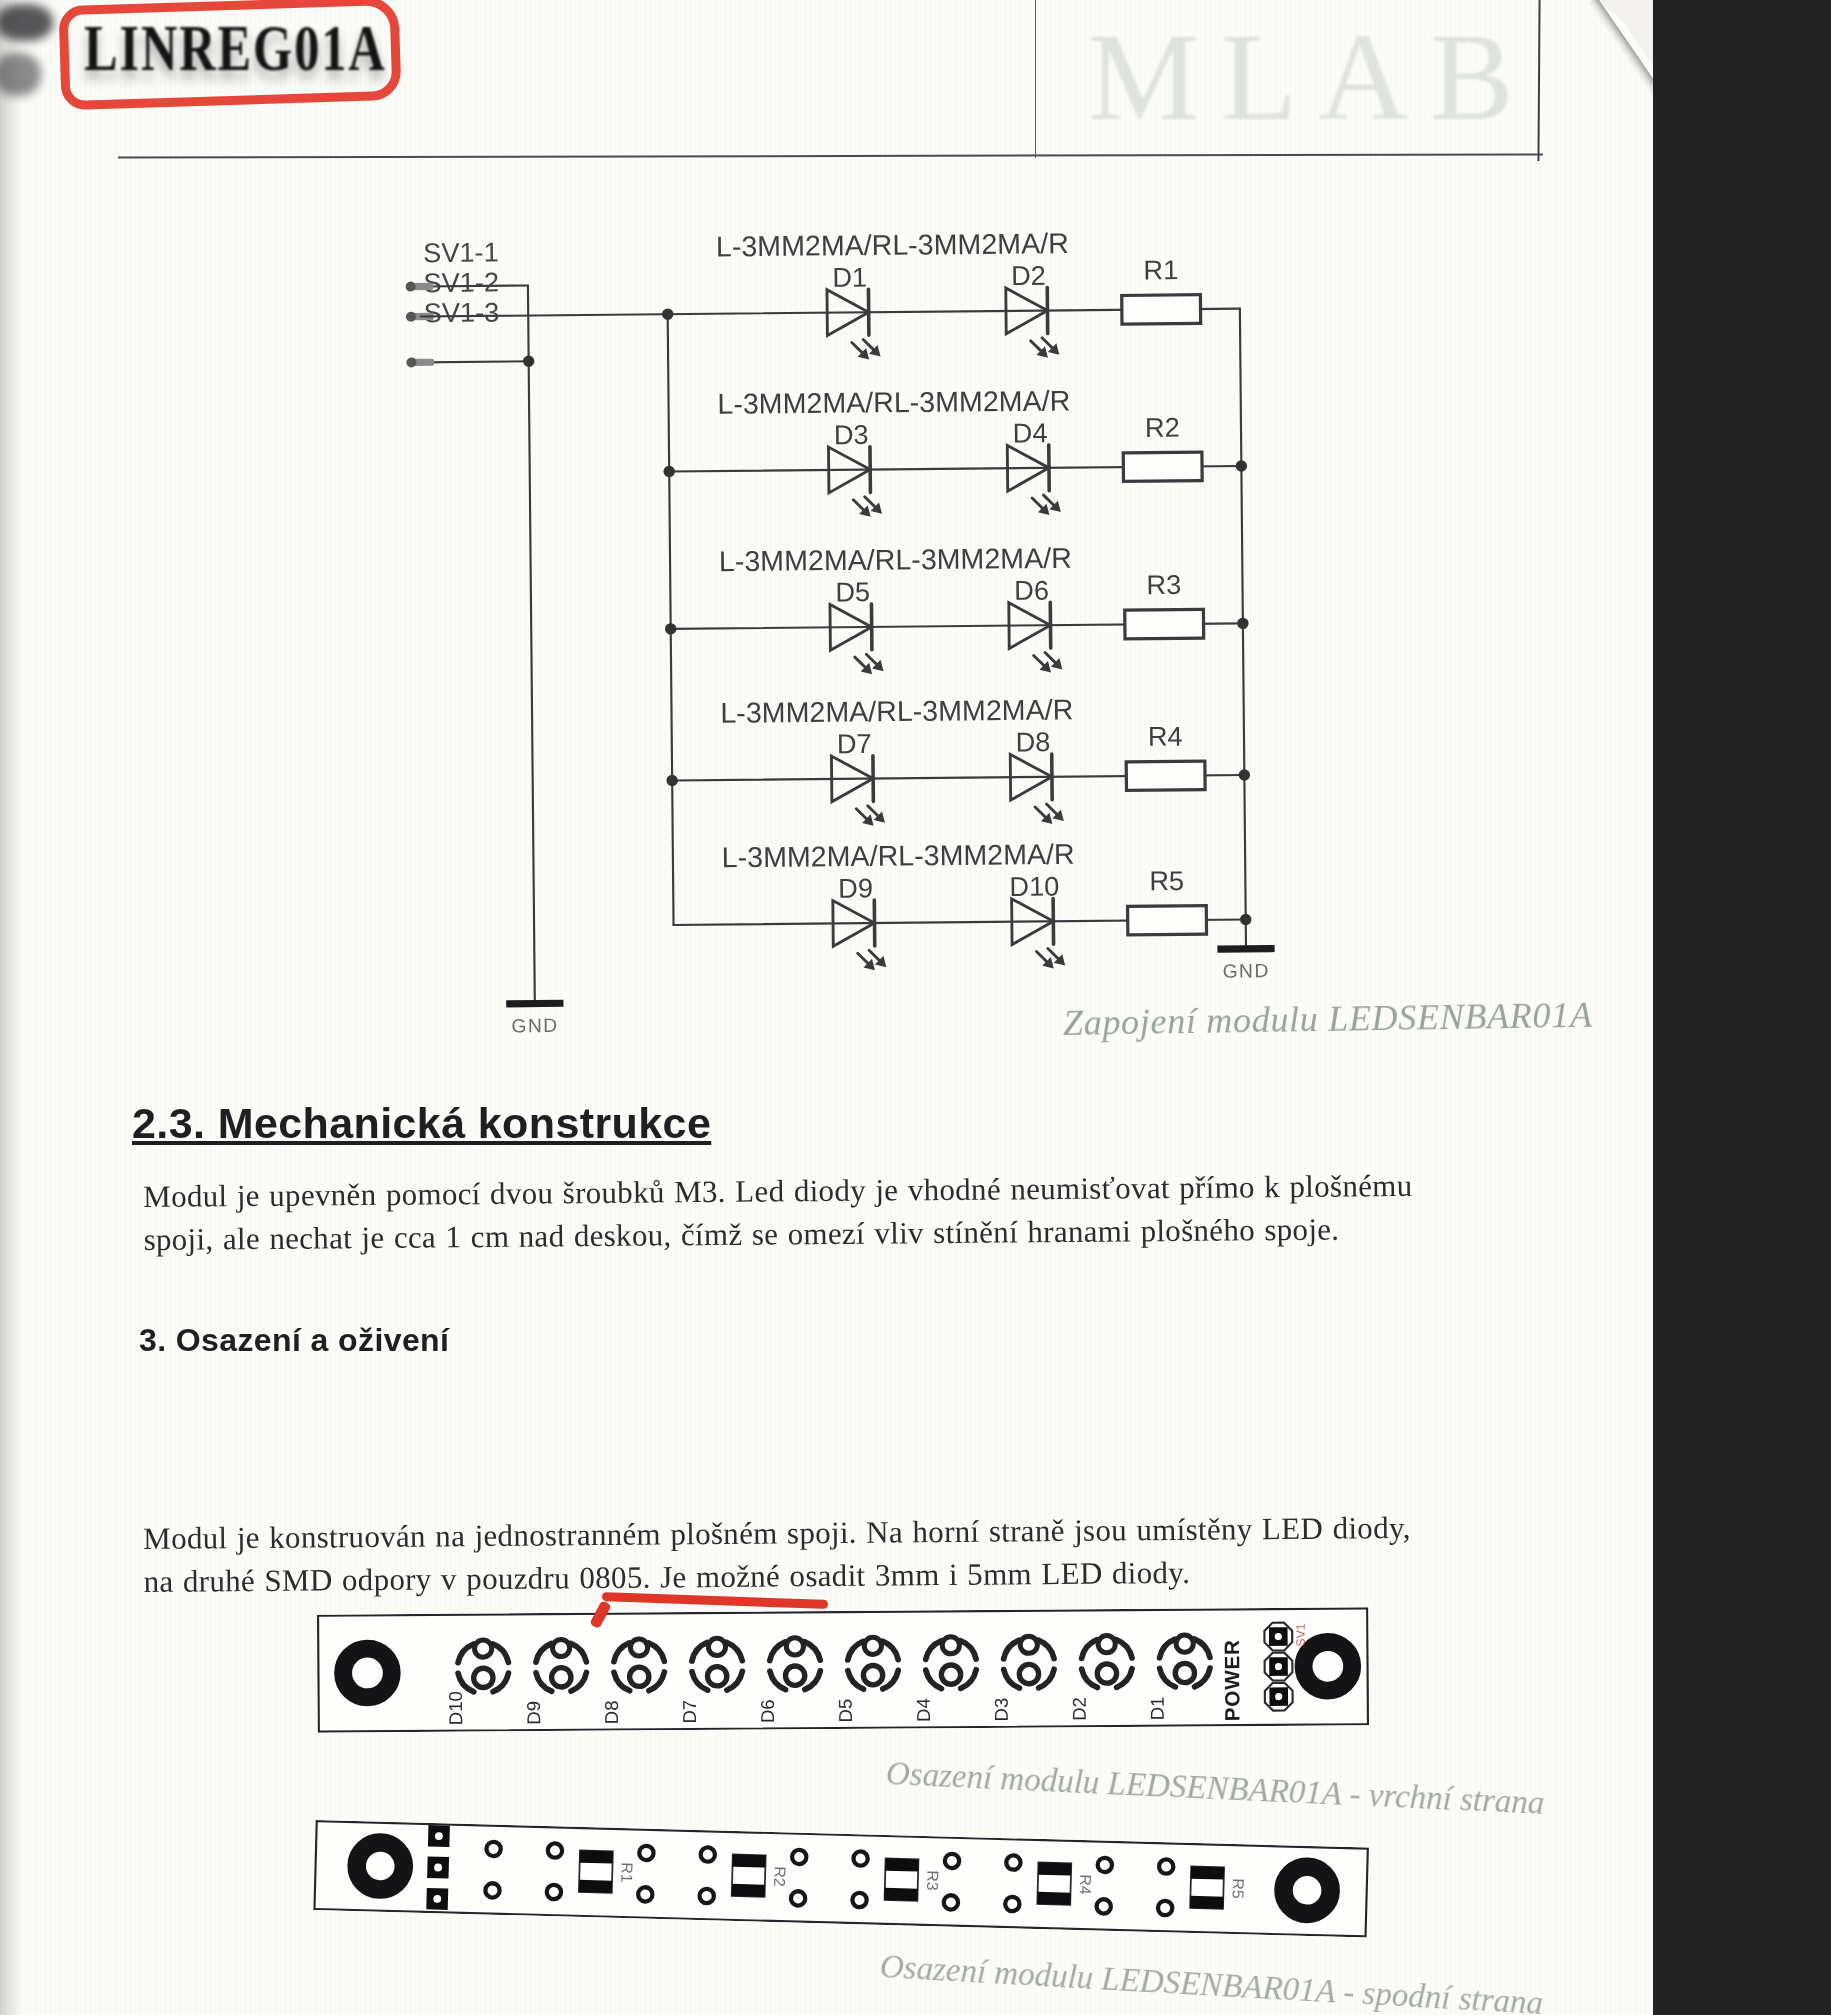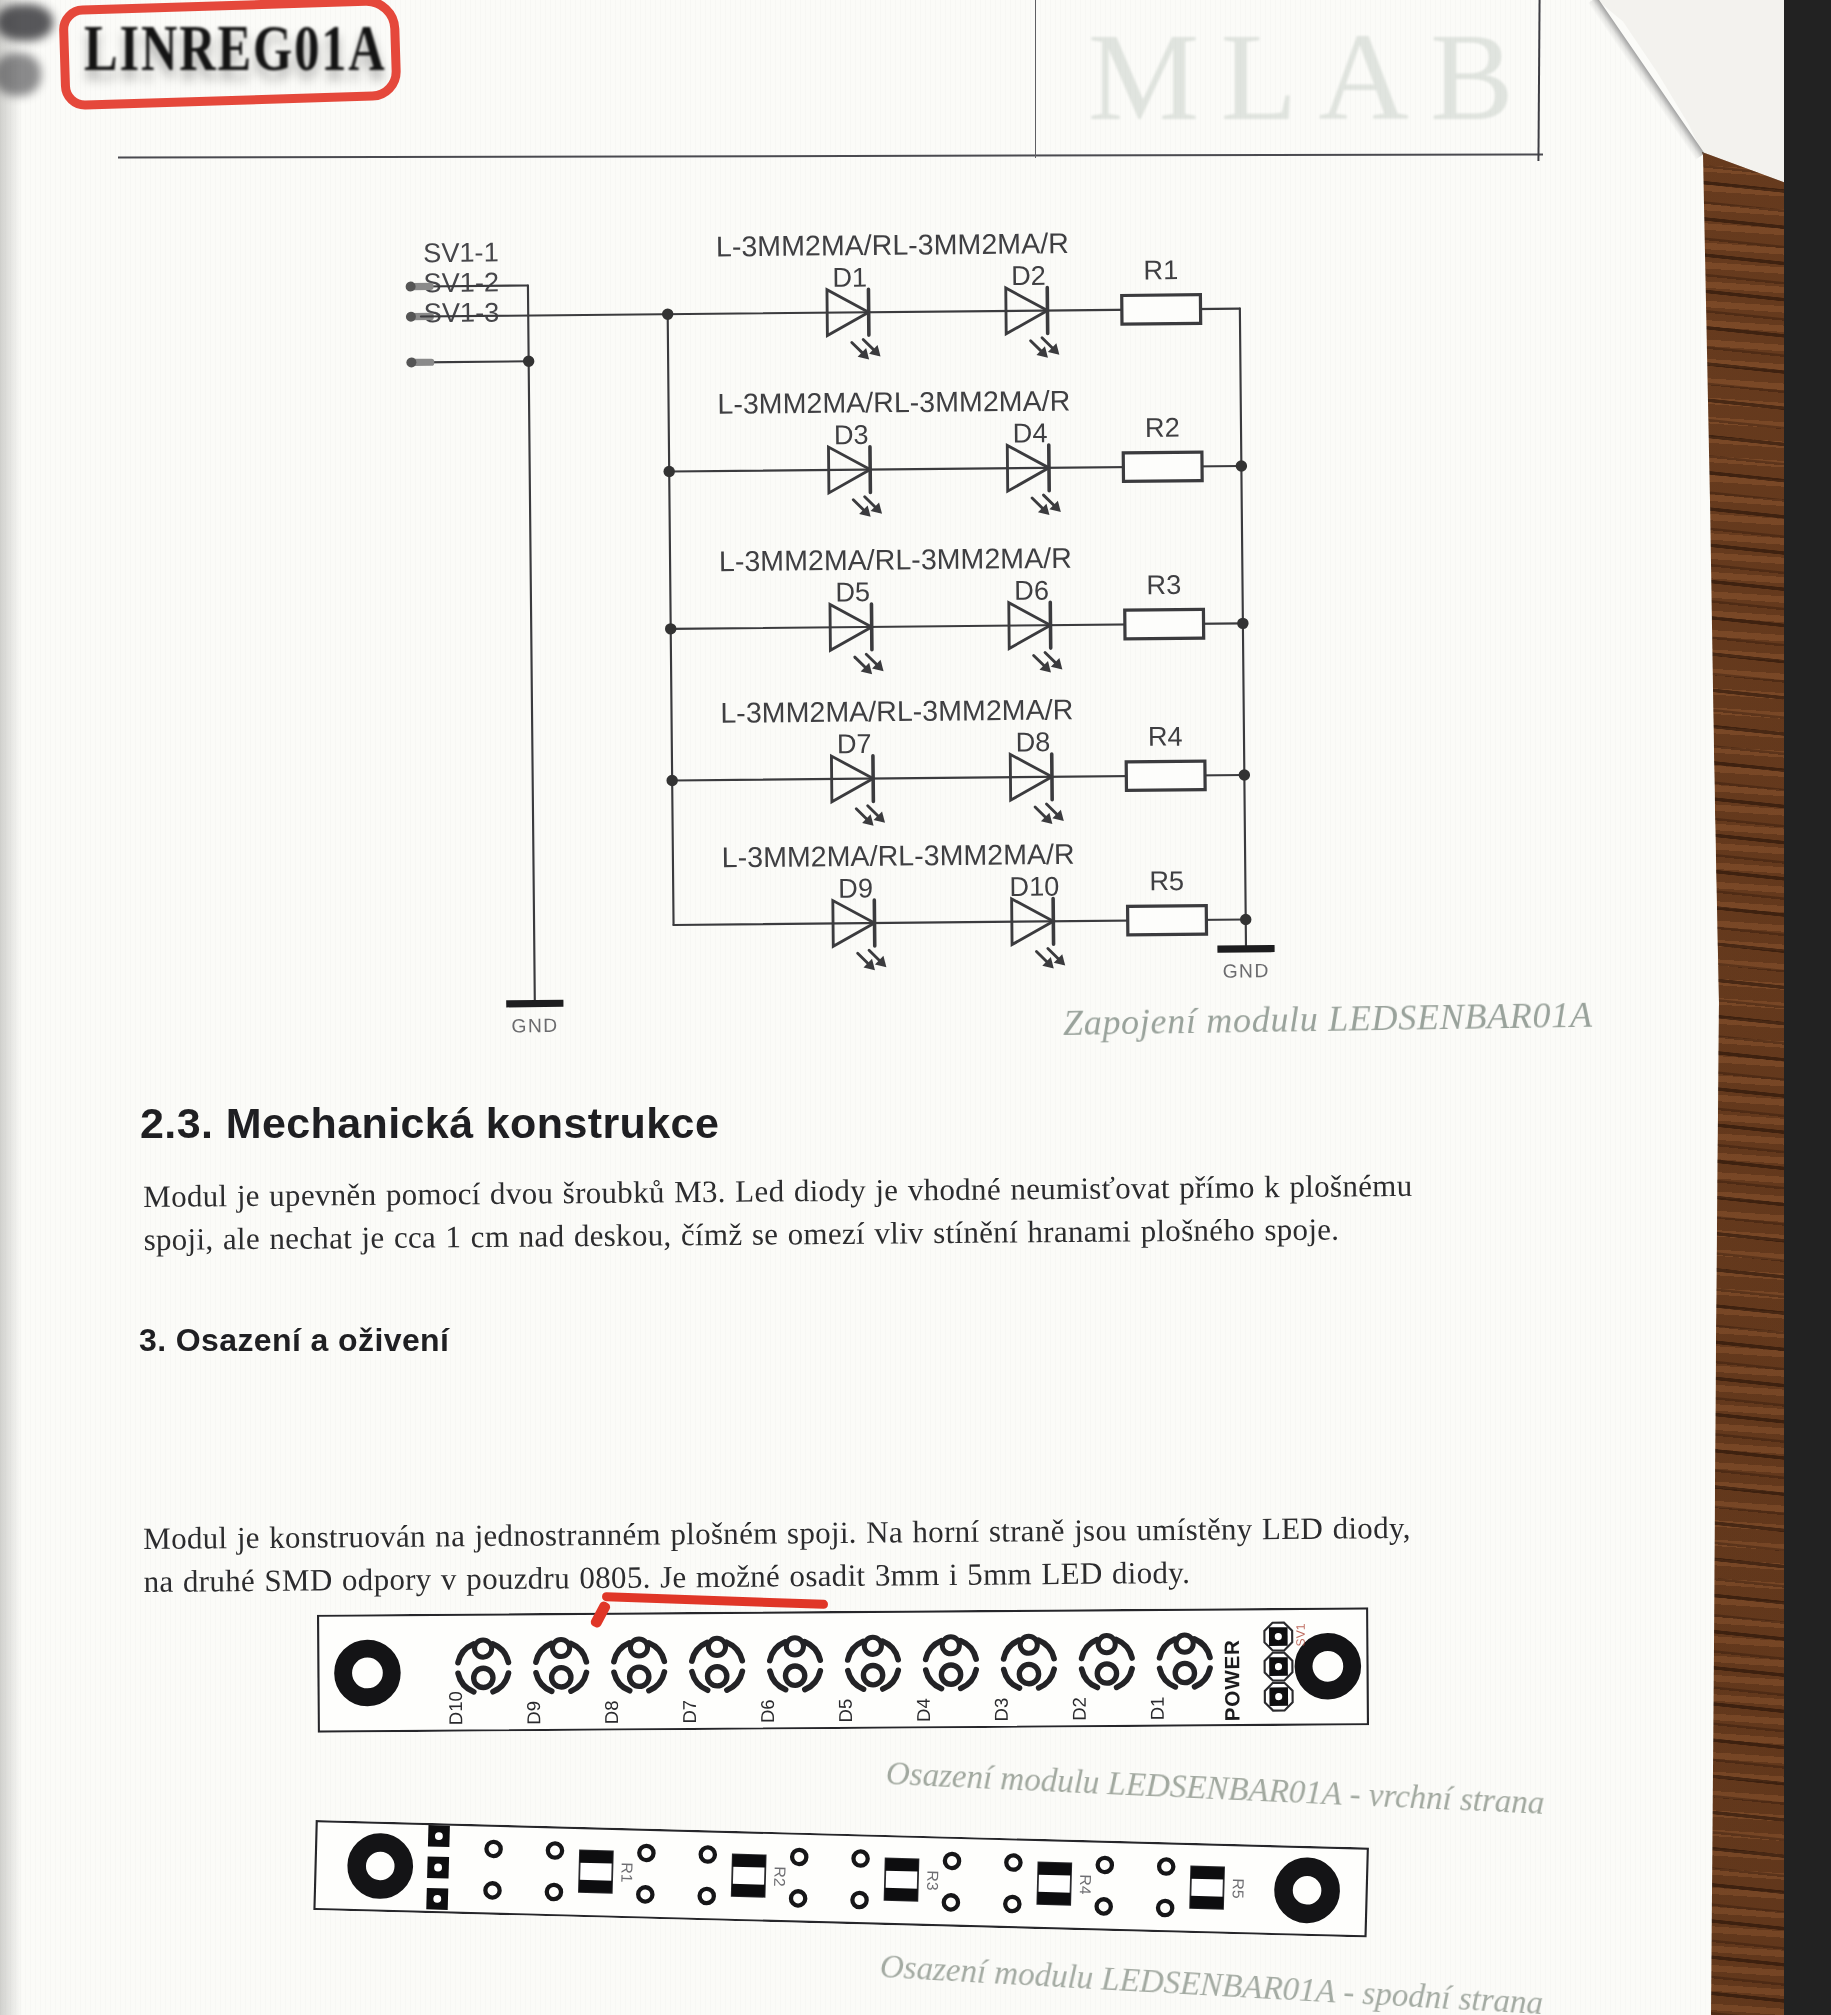--- a/index.html
+++ b/index.html
@@ -1,16 +1,16 @@
 <!DOCTYPE html>
 <html style="font-size:11.4px"><head>
 <meta charset="utf-8">
 <style>
   html,body{margin:0;padding:0;background:#222;}
-  #page{position:relative;width:1784px;height:2015px;overflow:hidden;background:#f3f2ee;font-family:"Liberation Serif",serif;}
+  #page{position:relative;width:1653px;height:2015px;overflow:hidden;background:#f3f2ee;font-family:"Liberation Serif",serif;}
   .abs{position:absolute;}
   
   #wood{left:0;top:0;width:1832px;height:2015px;z-index:1;
     background:
       repeating-linear-gradient(186deg, rgba(20,8,2,0) 0 13px, rgba(25,10,3,.5) 13.6px 16.5px, rgba(0,0,0,0) 17px 33px, rgba(40,18,7,.35) 34px 36px),
       repeating-linear-gradient(184deg, rgba(158,95,52,.28) 0 6.4px, rgba(88,46,20,.3) 6.4px 19.3px),
       linear-gradient(100deg,#6d3f22,#7f4c2a 40%,#643a1e);
     clip-path:polygon(1702px 152px,1832px 200px,1832px 2015px,1710px 2015px,1719px 1002px,1707px 429px);}
   
   #paper{left:0;top:0;width:1832px;height:2015px;z-index:2;background:#fbfbf8;
@@ -34,21 +34,21 @@
   #vline2{left:1538px;top:0;width:2.1px;height:161px;background:#3e3e44;z-index:5;transform:rotate(.4deg);}
   #mlab-watermark{left:1088px;top:5.7px;z-index:4;font-family:"Liberation Serif",serif;font-size:125px;
     letter-spacing:21.5px;color:rgba(148,163,150,.26);filter:blur(1.1px);}
   .corner-mark{z-index:5;}
   
   #schematic-svg{left:395px;top:192px;z-index:5;transform:rotate(-.55deg);}
   #schematic-caption{left:1063px;top:1002px;z-index:5;font-style:italic;font-size:36px;color:#99a29b;
     letter-spacing:0.7px;transform:rotate(-.9deg);transform-origin:left center;filter:blur(0.3px);}
   
   .h-sans{z-index:5;font-family:"Liberation Sans",sans-serif;font-weight:700;color:#1f1f22;letter-spacing:0.4px;white-space:nowrap;}
-  #s23-heading{left:140px;top:1099px;font-size:43px;}
+  #s23-heading{left:132px;top:1099px;font-size:43px;text-decoration:underline;}
   #s3-heading{left:139px;top:1322px;font-size:32px;}
   #s31-heading{left:140px;top:1454px;font-size:43px;}
   .para{z-index:5;font-size:31px;color:#2c2c2e;line-height:43px;white-space:nowrap;transform:rotate(-.5deg);transform-origin:left top;letter-spacing:0.3px;word-spacing:1.4px;}
   #s23-para{left:143px;top:1175px;}
   #s31-para{left:143px;top:1517px;}
   #red-underline{left:602px;top:1596px;width:226px;height:9.3px;background:#e03627;border-radius:4.3px;transform:rotate(2deg);z-index:6;}
   #red-underline-tail{left:595px;top:1601px;width:10.7px;height:27px;background:#e03627;border-radius:4.3px;transform:rotate(28deg);z-index:6;}
   
   #pcb-top-svg{left:317px;top:1611px;z-index:5;transform:rotate(-.4deg);}
   #pcb-top-caption{left:886px;top:1755px;z-index:5;font-style:italic;font-size:33px;color:#a1a89f;

